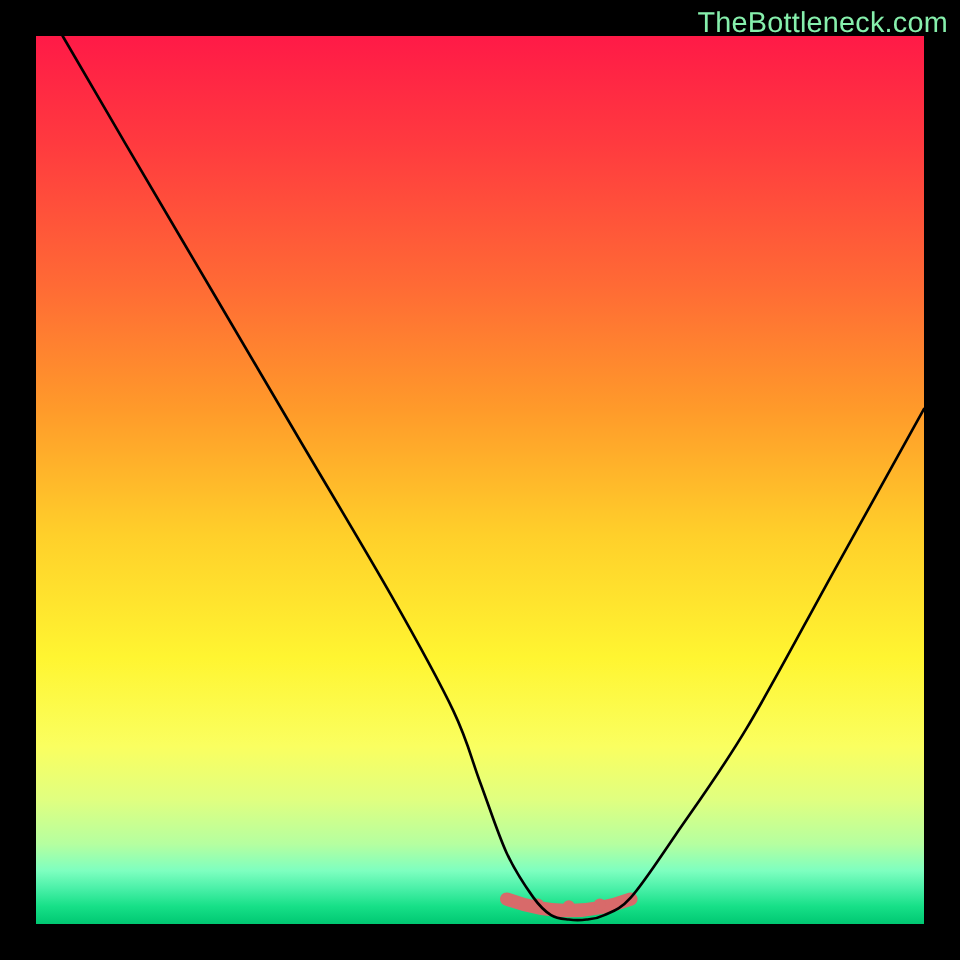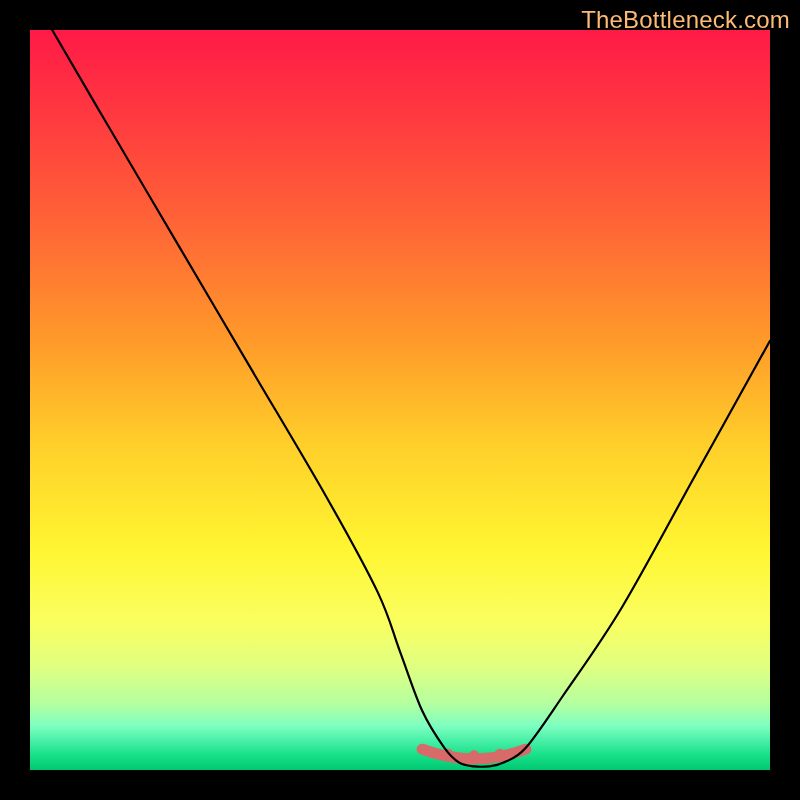--- a/index.html
+++ b/index.html
@@ -38,21 +38,21 @@
       #7effc0 94%,
       #4af0a8 96%,
       #17e088 98%,
       #00c872 100%
     );
   }
   .watermark {
     position: absolute;
     top: 6px;
     right: 10px;
-    color: #fdba74;
+    color: #86efac;
     font-size: 24px;
     font-weight: 500;
     letter-spacing: 0.2px;
     user-select: none;
   }
   svg.curve {
     position: absolute;
     top: 0;
     left: 0;
     width: 740px;

